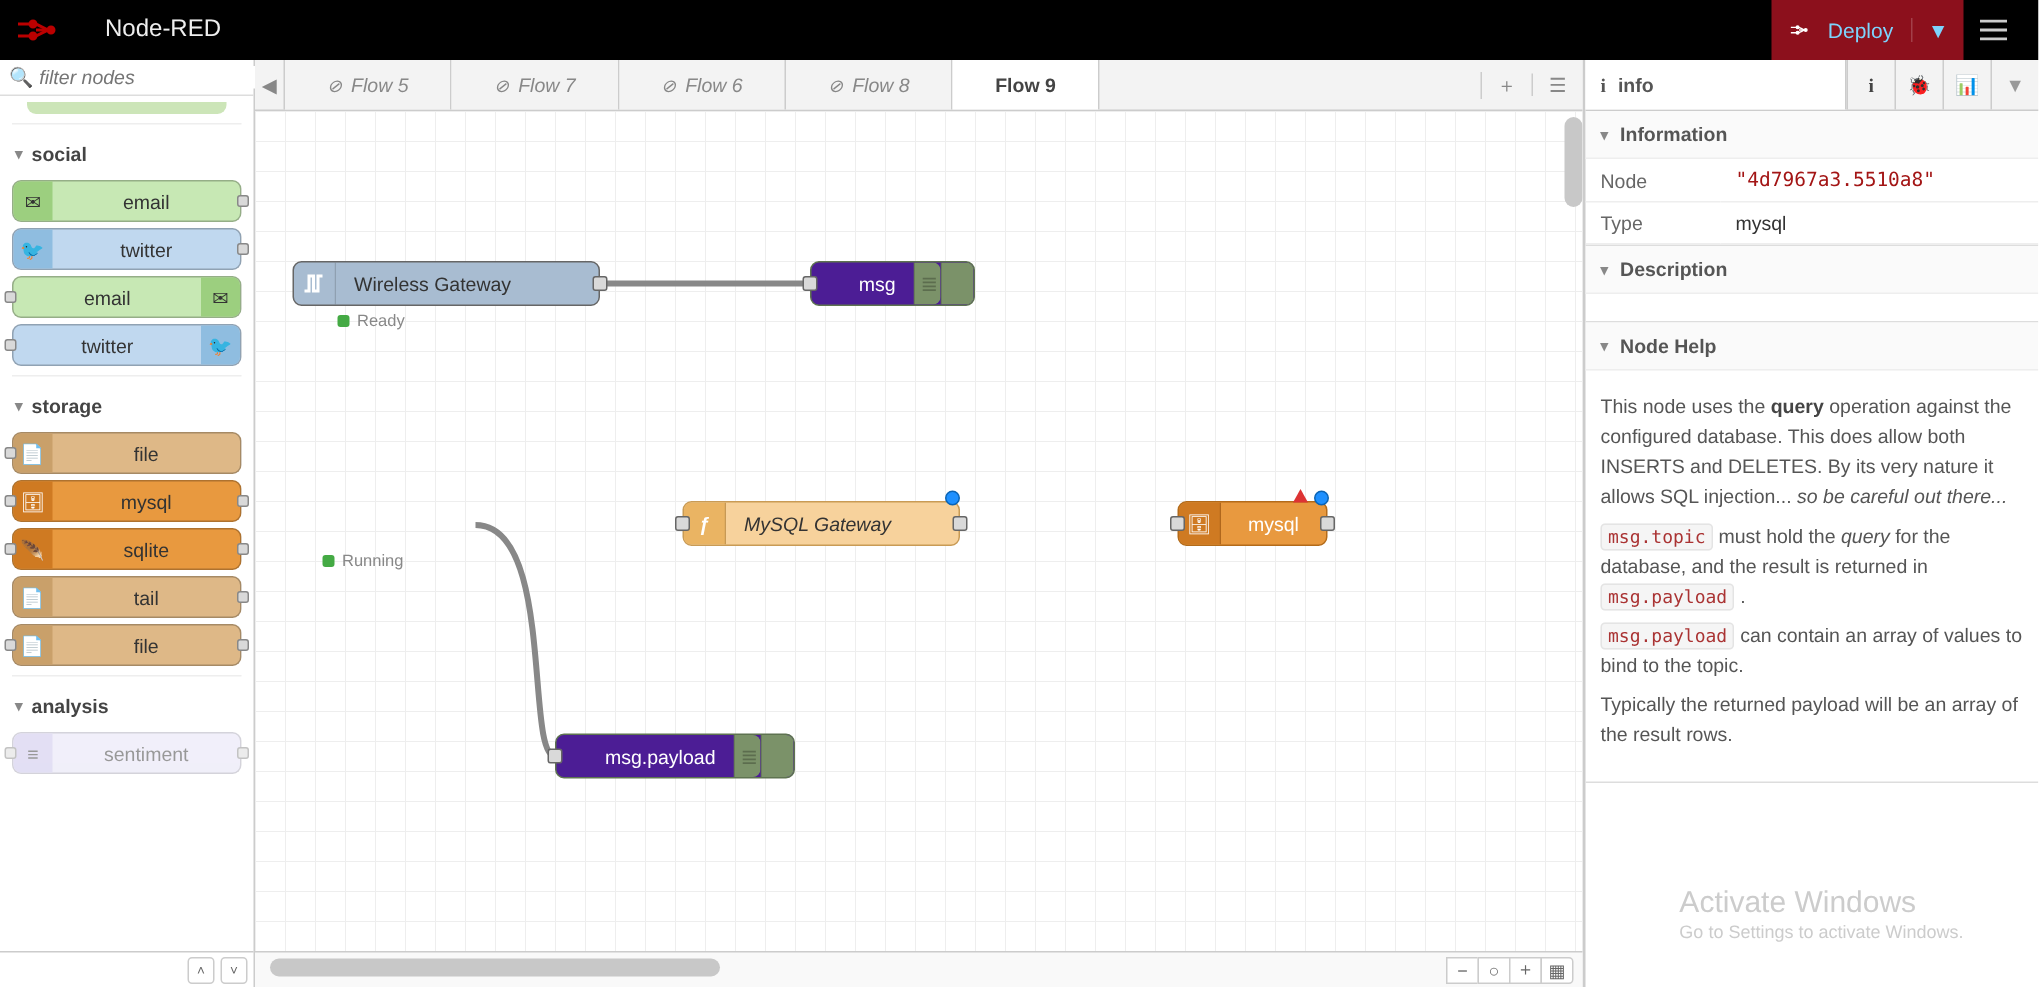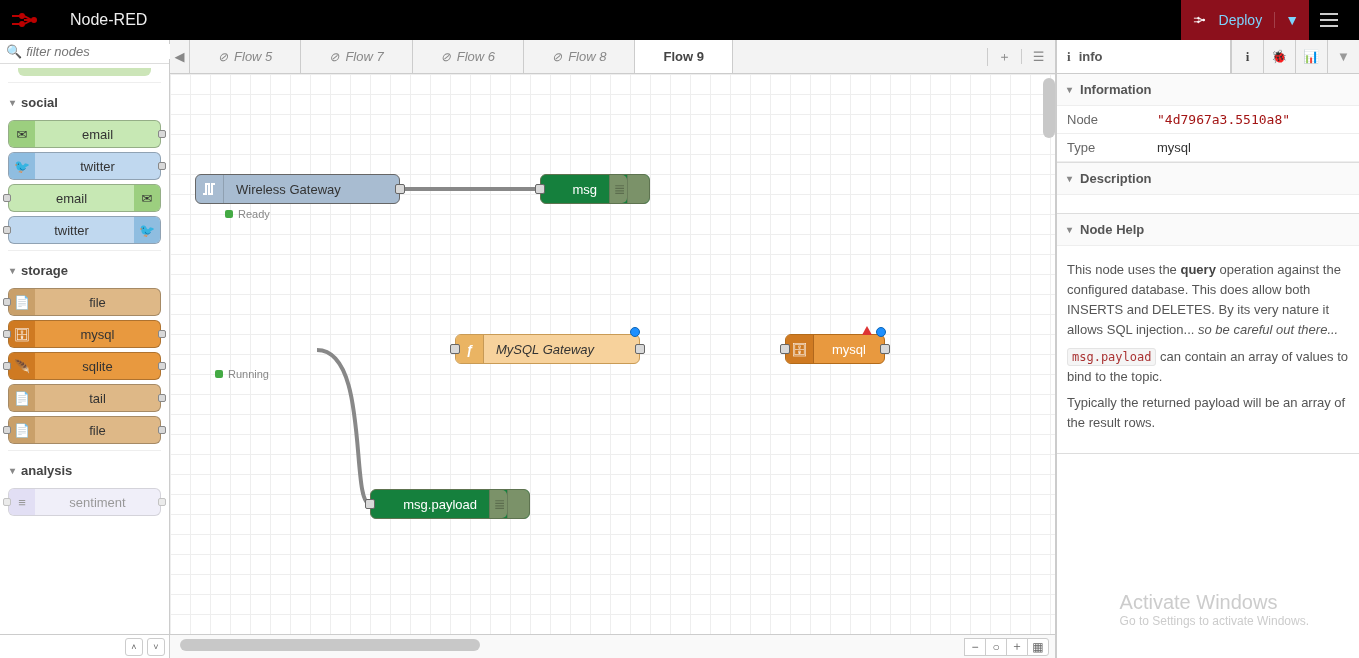--- a/index.html
+++ b/index.html
@@ -96,21 +96,21 @@
   .watermark{position:absolute;right:50px;bottom:30px;color:#ccc;font-size:20px;pointer-events:none;}
   .watermark small{display:block;font-size:12px;}
   
   .c-green{background:#c7e8b4;} .c-green .icon-box{background:#9ccf7f;}
   .c-blue{background:#c0d8ef;} .c-blue .icon-box{background:#8fbde0;}
   .c-orange{background:#e8993f;color:#fff;} .c-orange .icon-box{background:#cf7a22;}
   .c-tan{background:#deb887;} .c-tan .icon-box{background:#c9a06a;}
   .c-lav{background:#e3e0f5;} .c-lav .icon-box{background:#c7c0ea;}
   .c-bluegrey{background:#a8bcd1;}
   .c-func{background:#f7d29c;border-color:#c99b55;} .c-func .nicon{background:#eab463;}
-  .c-sage{background:#15803d;border-color:#5e7350;color:#fff;} .c-sage .nicon,.c-sage .grip{background:#7b9269;}
+  .c-sage{background:#4c1d95;border-color:#5e7350;color:#fff;} .c-sage .nicon,.c-sage .grip{background:#7b9269;}
   .c-mysql{background:#e8993f;border-color:#b36b1a;color:#fff;} .c-mysql .nicon{background:#cf7a22;}
 </style>
 </head>
 <body>
 
 <div id="header">
   <span class="logo-icon">
     <svg viewBox="0 0 40 16">
         <g stroke="#b00" stroke-width="2" fill="none">
           <path d="M2 4h8M2 12h8M14 8h8"></path>
@@ -385,20 +385,21 @@
           </div>
         <div style="height:18px"></div>
       </div>
       <div class="sb-section">
         <div class="sb-section-h">
             <span class="chev">▾</span>
             <span>Node Help</span>
           </div>
         <div class="help-body">
           <p><span>This node uses the </span><b>query</b><span> operation against the configured database. This does allow both INSERTS and DELETES. By its very nature it allows SQL injection... </span><em>so be careful out there...</em></p>
+          <p><code class="k">msg.topic</code><span> must hold the </span><em>query</em><span> for the database, and the result is returned in </span><code class="k">msg.payload</code> .</p>
           <p><code class="k">msg.payload</code><span> can contain an array of values to bind to the topic.</span></p>
           <p>Typically the returned payload will be an array of the result rows.</p>
         </div>
       </div>
     </div>
   </div>
 </div>
 
 <div class="watermark">
   <span>Activate Windows</span><small>Go to Settings to activate Windows.</small>

